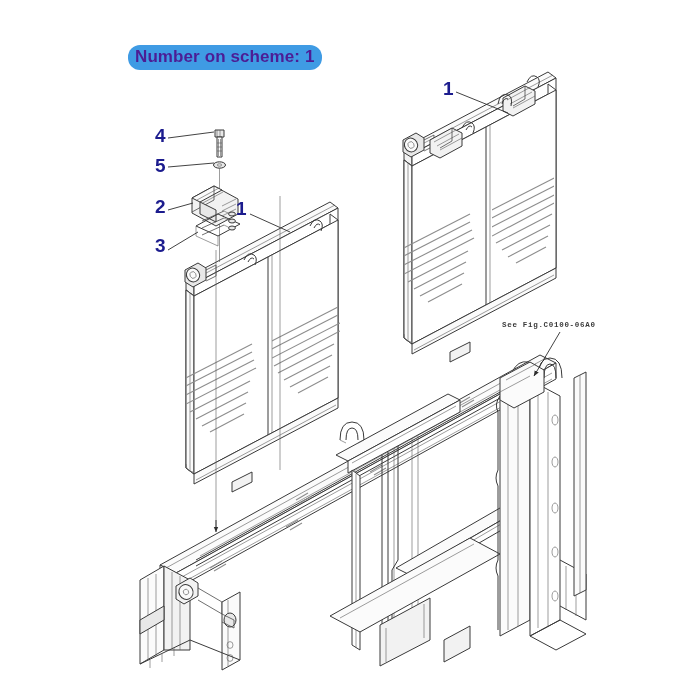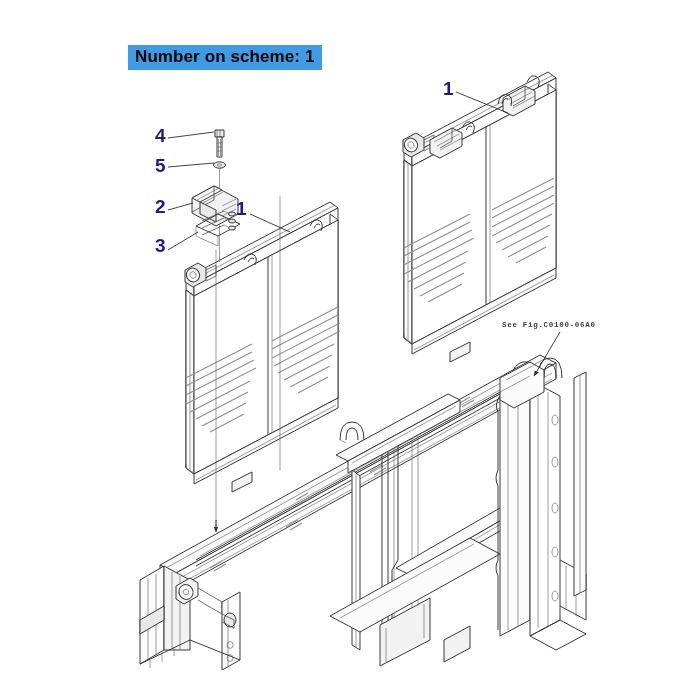--- a/index.html
+++ b/index.html
@@ -24,27 +24,28 @@
     background: #ffffff;
   }
 
   
   #scheme-header {
     position: absolute;
     left: 128px;
     top: 45px;
     padding: 2px 7px 3px 7px;
     background: #3f9be4;
-    color: #000000;
+    color: #4c1d95;
     font-family: "Liberation Sans", sans-serif;
     font-size: 17px;
     font-weight: bold;
     letter-spacing: 0.1px;
     line-height: 20px;
     white-space: nowrap;
+    border-radius: 12px;
   }
 
   
   #drawing {
     position: absolute;
     left: 0; top: 0;
     width: 700px;
     height: 700px;
   }
 

